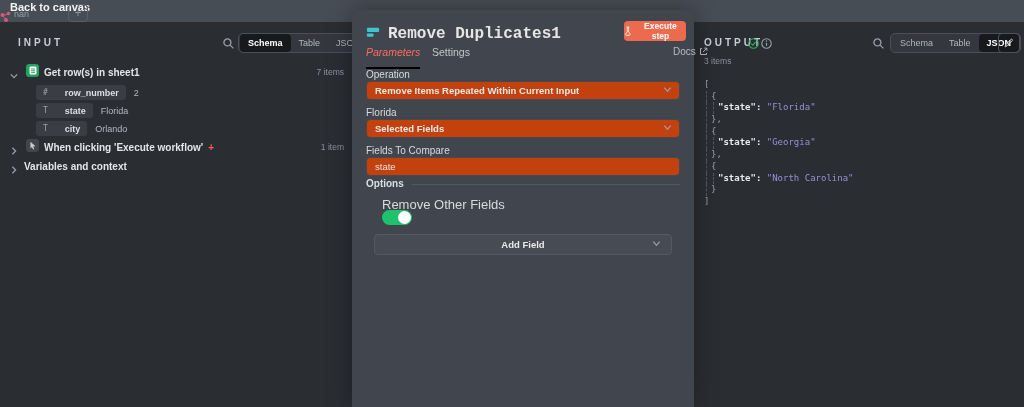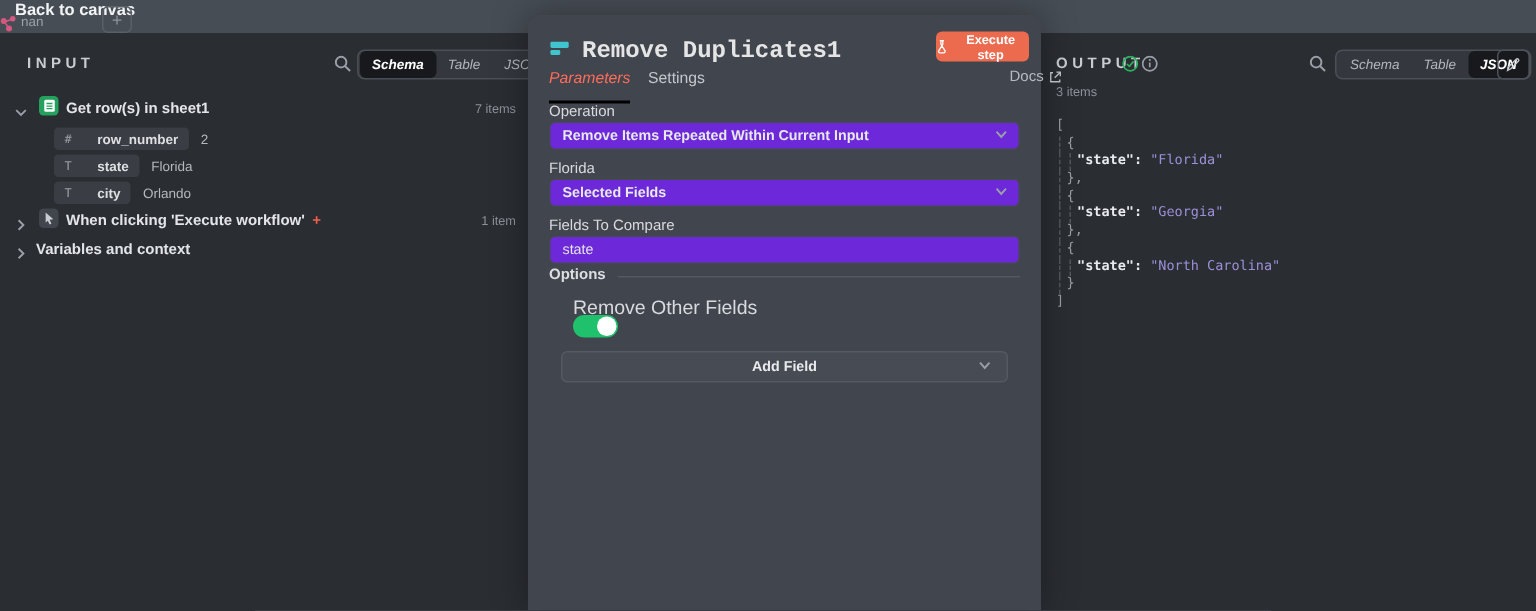--- a/index.html
+++ b/index.html
@@ -14,21 +14,21 @@
   .add-tag-btn { position:absolute; left:68px; top:4px; width:20px; height:18px; border:1px solid #5a6067; border-radius:4px; color:#8d939b; font-size:12px; line-height:16px; text-align:center; background:transparent; }
 
   
   .panel { position:absolute; top:22px; height:385px; background:#2a2d32; }
   .panel-input { left:0; width:352px; }
   .panel-output { left:694px; width:330px; }
   .panel-title { position:absolute; font-size:10px; font-weight:bold; letter-spacing:3px; color:#c9cdd3; }
   .items-count { position:absolute; font-size:8.5px; color:#8d929a; }
 
   
-  .mode-toggle { position:absolute; display:flex; align-items:center; height:20px; background:#34383e; border:1px solid #4b5057; border-radius:5px; padding:1px;font-style:italic; }
+  .mode-toggle { position:absolute; display:flex; align-items:center; height:20px; background:#34383e; border:1px solid #4b5057; border-radius:5px; padding:1px; }
   .mode-btn { font-size:9px; color:#b2b6bd; padding:2px 8px; border-radius:4px; line-height:14px; white-space:nowrap; }
   .mode-btn.active { background:#17191d; color:#ffffff; font-weight:bold; }
 
   .icon-btn { position:absolute; width:22px; height:20px; border:1px solid #4d525a; border-radius:4px; display:flex; align-items:center; justify-content:center; background:transparent; }
 
   
   .tree-row { position:absolute; left:0; width:352px; height:16px; display:flex; align-items:center; }
   .tw-chevron { position:absolute; left:10px; top:2px; }
   .node-badge { position:absolute; left:26px; top:0; width:13px; height:13px; border-radius:3px; display:flex; align-items:center; justify-content:center; }
   .node-badge.gray { background:#41454c; }
@@ -45,21 +45,21 @@
   
   .modal { position:absolute; left:352px; top:10px; width:342px; height:397px; background:#40454e; border-radius:8px 8px 0 0; box-shadow:0 0 24px rgba(0,0,0,.35); }
   .node-title { position:absolute; left:36px; top:15px; font-size:16px; font-weight:bold; color:#e5e5e5;font-family:Liberation Mono, monospace; }
   .node-icon { position:absolute; left:14px; top:14px; }
   .execute-btn { position:absolute; left:272px; top:11px; width:62px; height:20px; background:#ec6a4e; border:none; border-radius:4px; display:flex; align-items:center; justify-content:center; gap:3px; color:#ffffff; font-size:8.5px; font-weight:bold; cursor:pointer; }
   .tab { position:absolute; top:36px; font-size:10.5px; color:#c3c7cd; padding-bottom:9px; cursor:pointer; }
   .tab.active { color:#ff6d5a; border-bottom:2px solid #000000;font-style:italic; }
   .docs-link { position:absolute; left:294px; top:36px; font-size:10px; color:#b6bac1; display:flex; align-items:center; gap:3px;padding-left:27px; }
 
   .fld-label { position:absolute; left:14px; font-size:10px; color:#d8dade; }
-  .fld-input { position:absolute; left:14px; width:314px; height:19px; background:#6d28d9; border:1px solid #46494f; border-radius:4px; display:flex; align-items:center; padding:0 8px; font-size:9.5px; font-weight:bold; color:#e7e9ec; }
+  .fld-input { position:absolute; left:14px; width:314px; height:19px; background:#c2410c; border:1px solid #46494f; border-radius:4px; display:flex; align-items:center; padding:0 8px; font-size:9.5px; font-weight:bold; color:#e7e9ec; }
   .fld-input .chev { position:absolute; right:7px; }
   .fld-input.plain { font-weight:normal; color:#e2e4e8; }
 
   .options-head { position:absolute; left:14px; top:168px; font-size:10px; font-weight:bold; color:#dcdee2; }
   .options-line { position:absolute; left:60px; right:14px; top:174px; border-top:1px solid #54585f; }
   .opt-label { position:absolute; left:30px; top:187px; font-size:13px; color:#d8dade; }
   .switch { position:absolute; left:30px; top:200px; width:30px; height:15px; border-radius:8px; background:#20c16d; cursor:pointer; }
   .switch .knob { position:absolute; right:1px; top:1px; width:13px; height:13px; border-radius:50%; background:#ffffff; }
   .add-field-btn { position:absolute; left:22px; top:224px; width:298px; height:21px; background:#474b53; border:1px solid #555a61; border-radius:4px; display:flex; align-items:center; justify-content:center; font-size:9.5px; font-weight:bold; color:#e8eaec; cursor:pointer; }
   .add-field-btn .chev { position:absolute; right:10px; }

